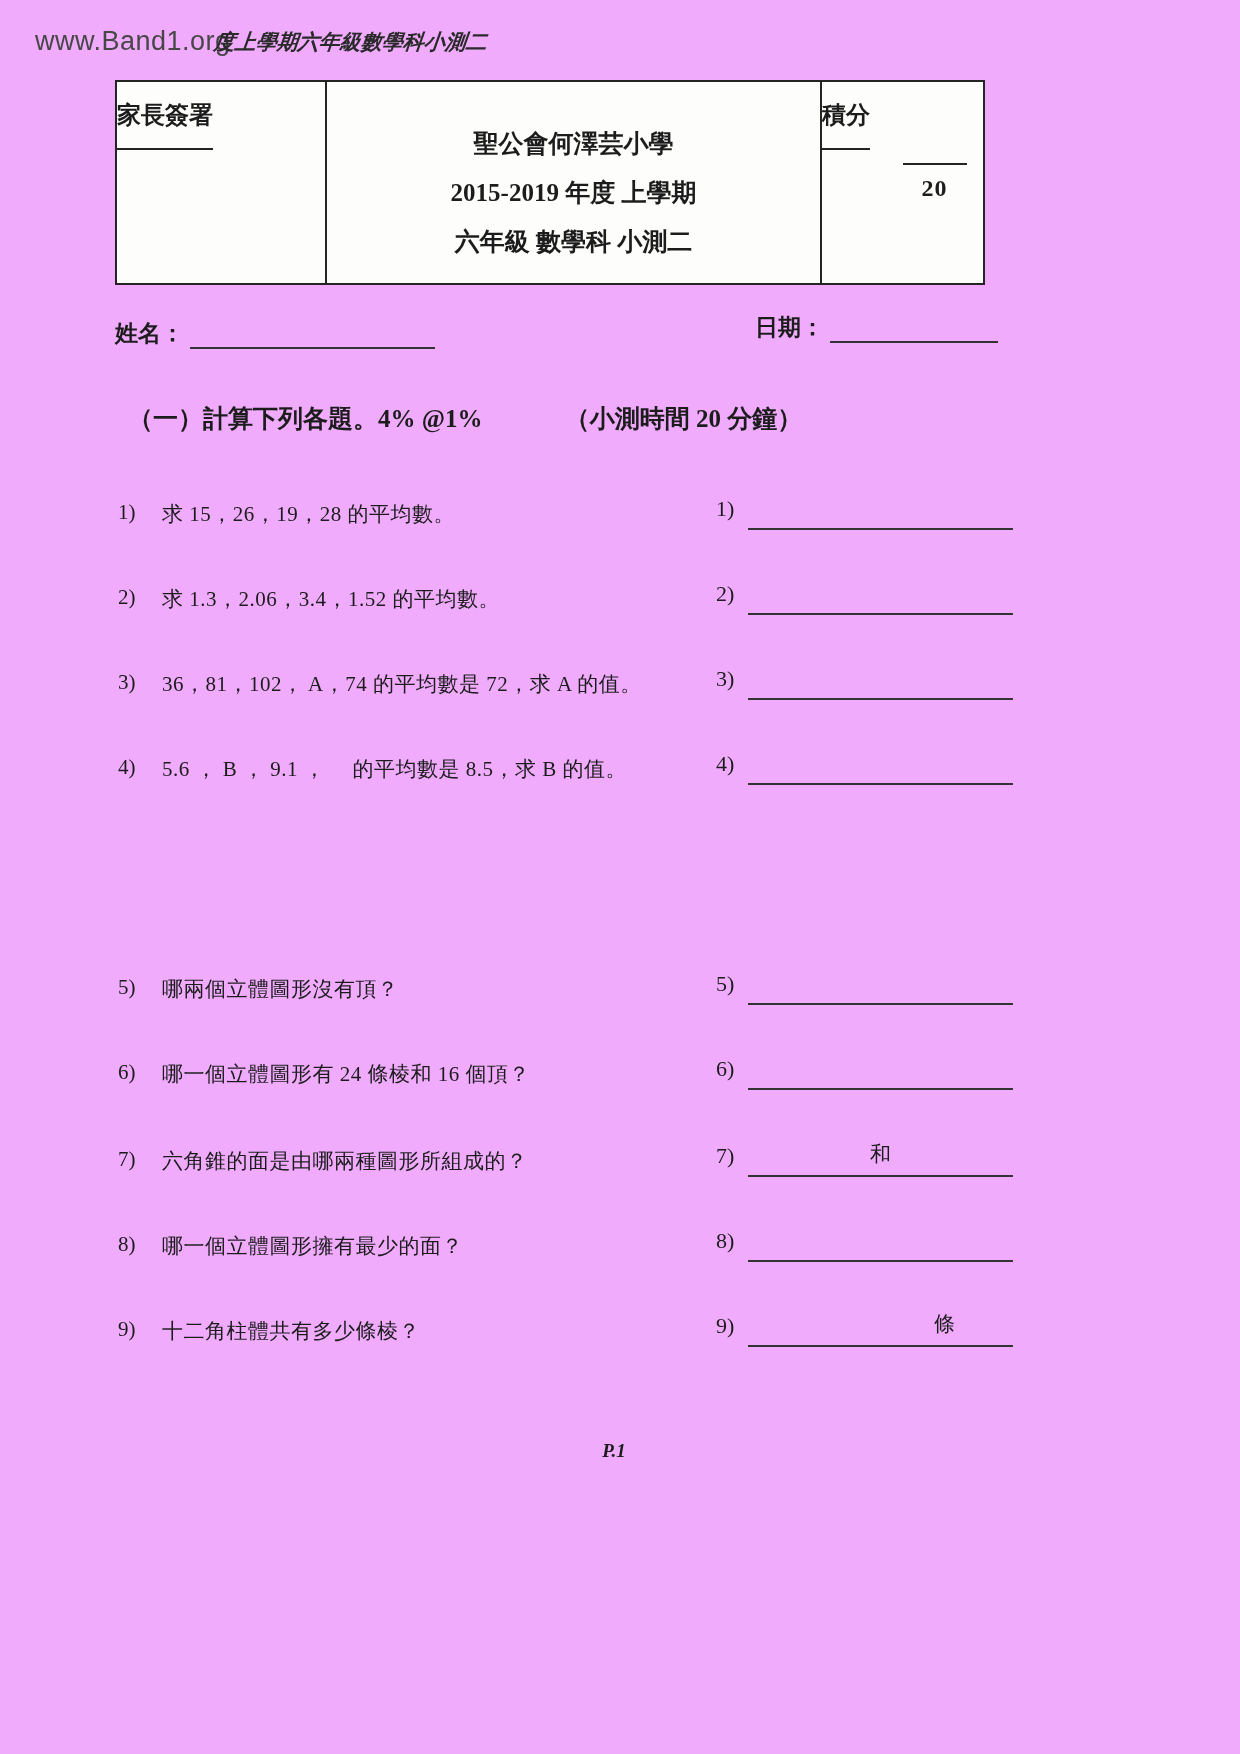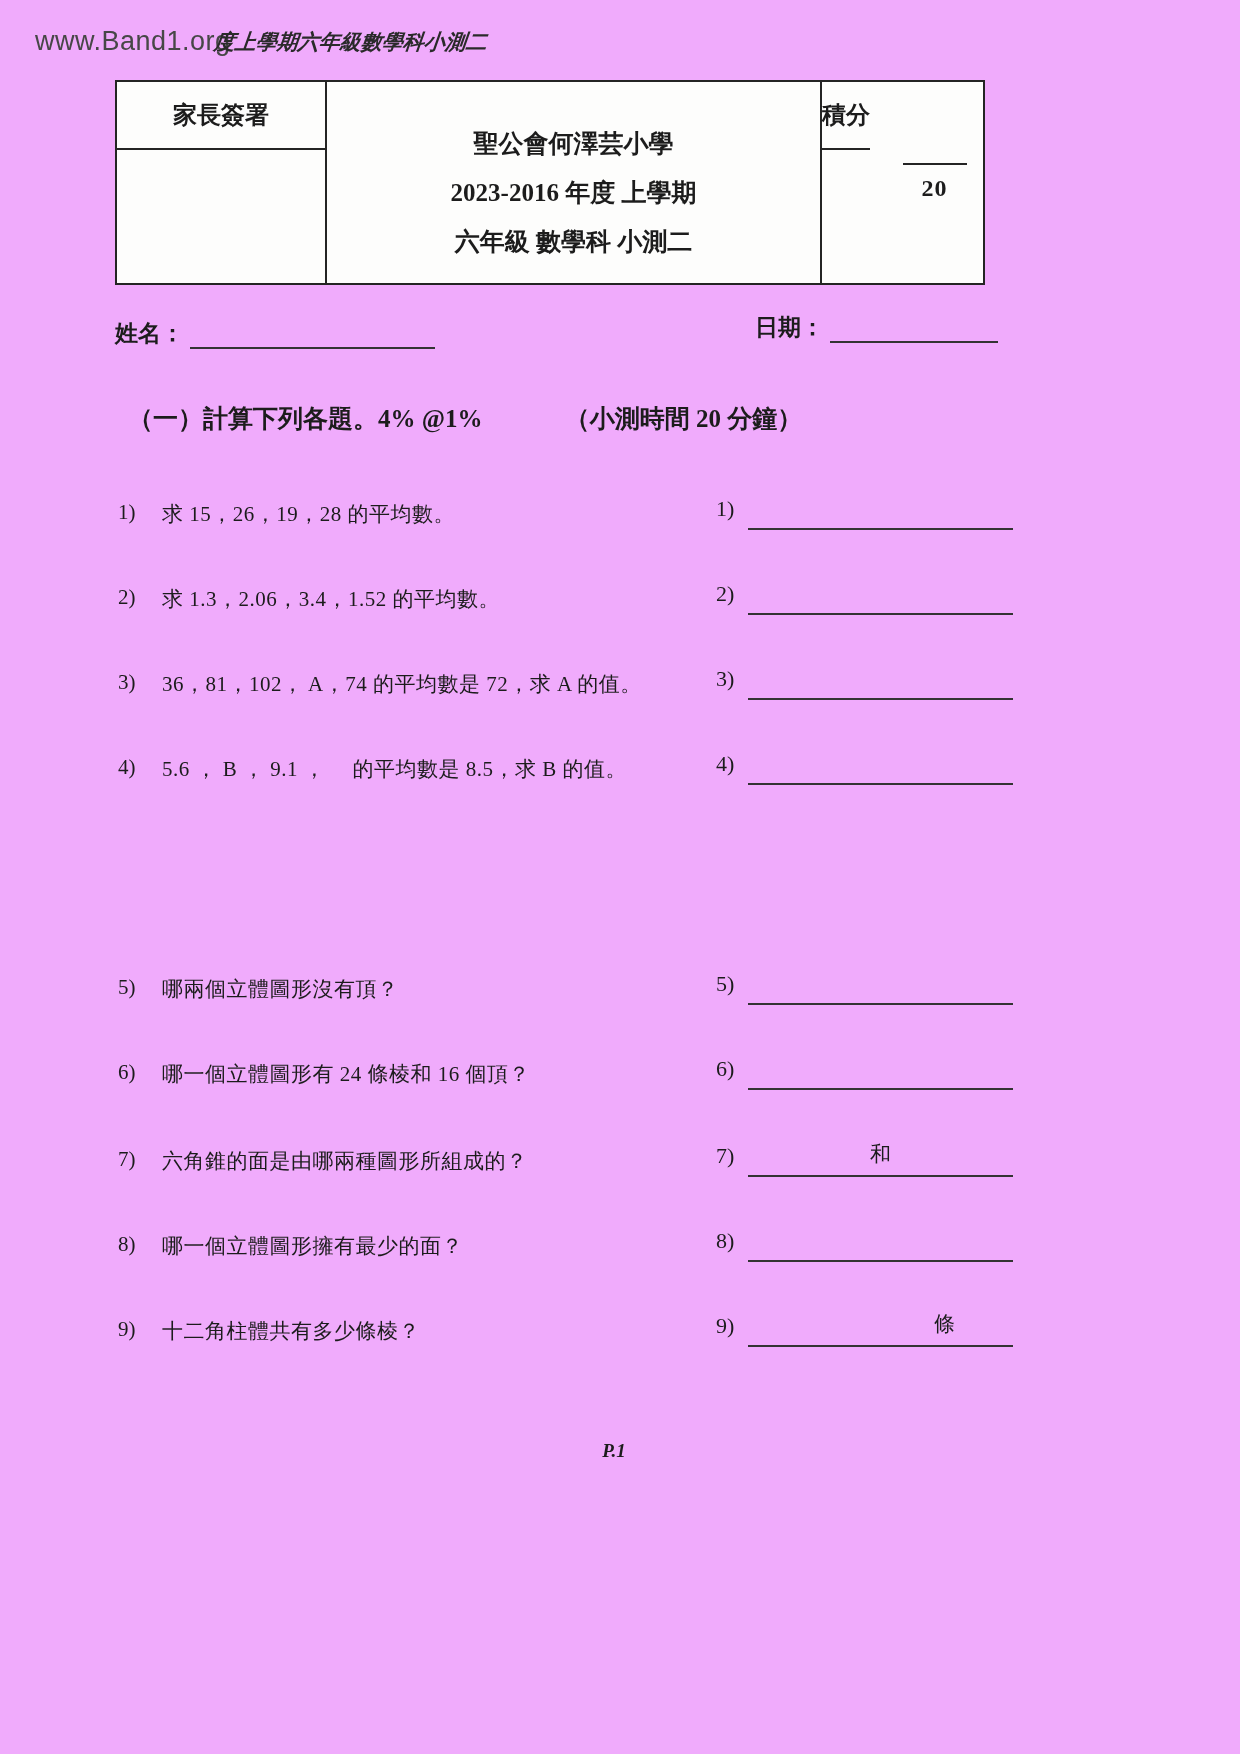--- a/index.html
+++ b/index.html
@@ -18,21 +18,21 @@
     position:absolute; left:214px; top:28px;
     font-size:21px; font-style:italic; font-weight:bold; color:#2a2a2a;
     transform:skewX(-6deg);
   }
 
   
   .header-table {
     position:absolute; left:115px; top:80px; width:870px; height:205px;
     border:2px solid #242424; display:flex; background:#fdfdfc;
   }
-  .cell-left { width:210px; border-right:2px solid #242424; display:flex; flex-direction:column; }
+  .cell-left { width:210px; border-right:2px solid #242424; display:flex; flex-direction:row; }
   .cell-left-top {
     height:68px; border-bottom:2px solid #242424;
     display:flex; align-items:center; justify-content:center;
     font-size:24px; font-weight:bold;
   }
   .cell-left-bottom { flex:1; }
   .cell-mid {
     width:495px; border-right:2px solid #242424;
     display:flex; flex-direction:column; justify-content:center; align-items:center;
     gap:16px; font-size:25px; font-weight:bold; padding-top:20px;
@@ -84,21 +84,21 @@
   <div class="watermark">www.Band1.org</div>
   <div class="hand-title">度上學期六年級數學科小測二</div>
 
   <div class="header-table">
     <div class="cell-left">
       <div class="cell-left-top">家長簽署</div>
       <div class="cell-left-bottom"></div>
     </div>
     <div class="cell-mid">
       <div>聖公會何澤芸小學</div>
-      <div>2023-2016 年度 上學期</div>
+      <div>2015-2019 年度 上學期</div>
       <div>六年級 數學科 小測二</div>
     </div>
     <div class="cell-right">
       <div class="cell-right-top">積分</div>
       <div class="cell-right-bottom">
         <div class="score-line"></div>
         <div class="score-total">20</div>
       </div>
     </div>
   </div>

